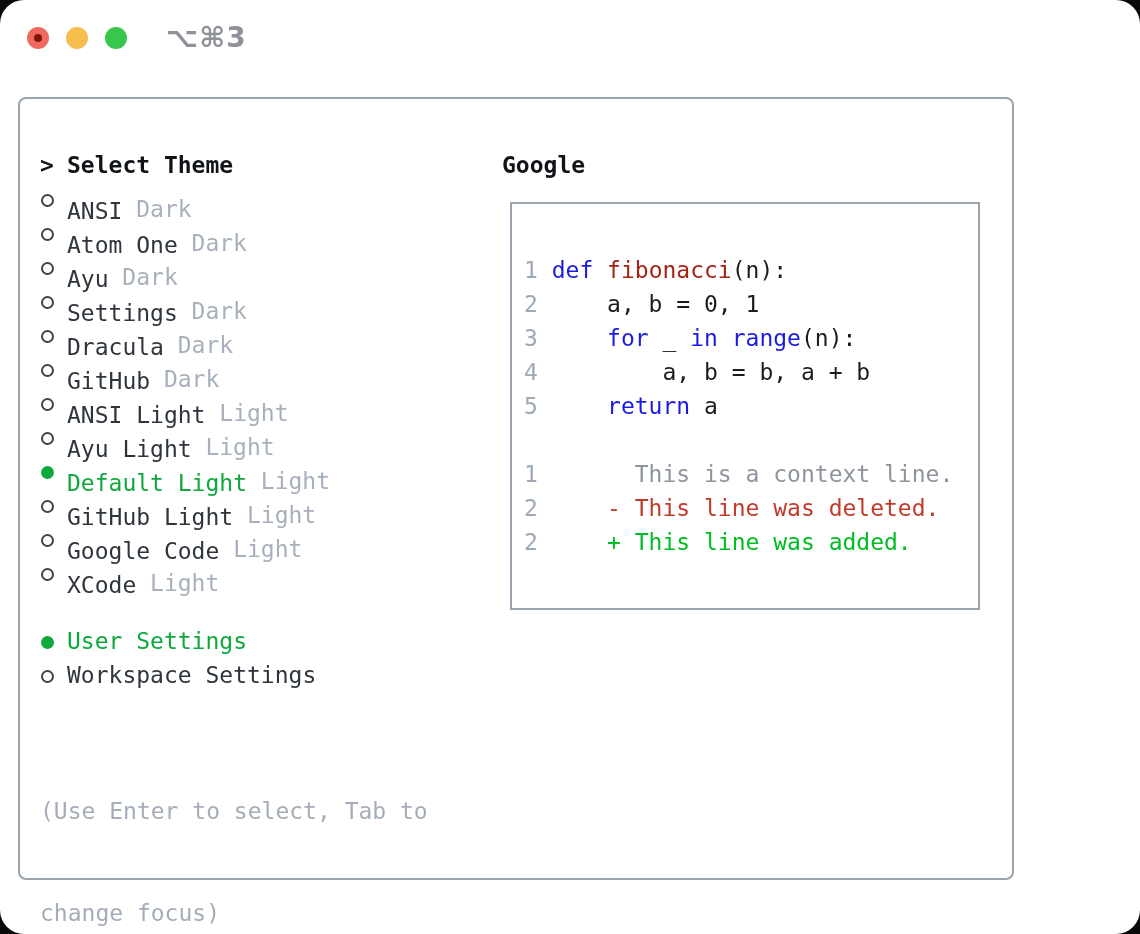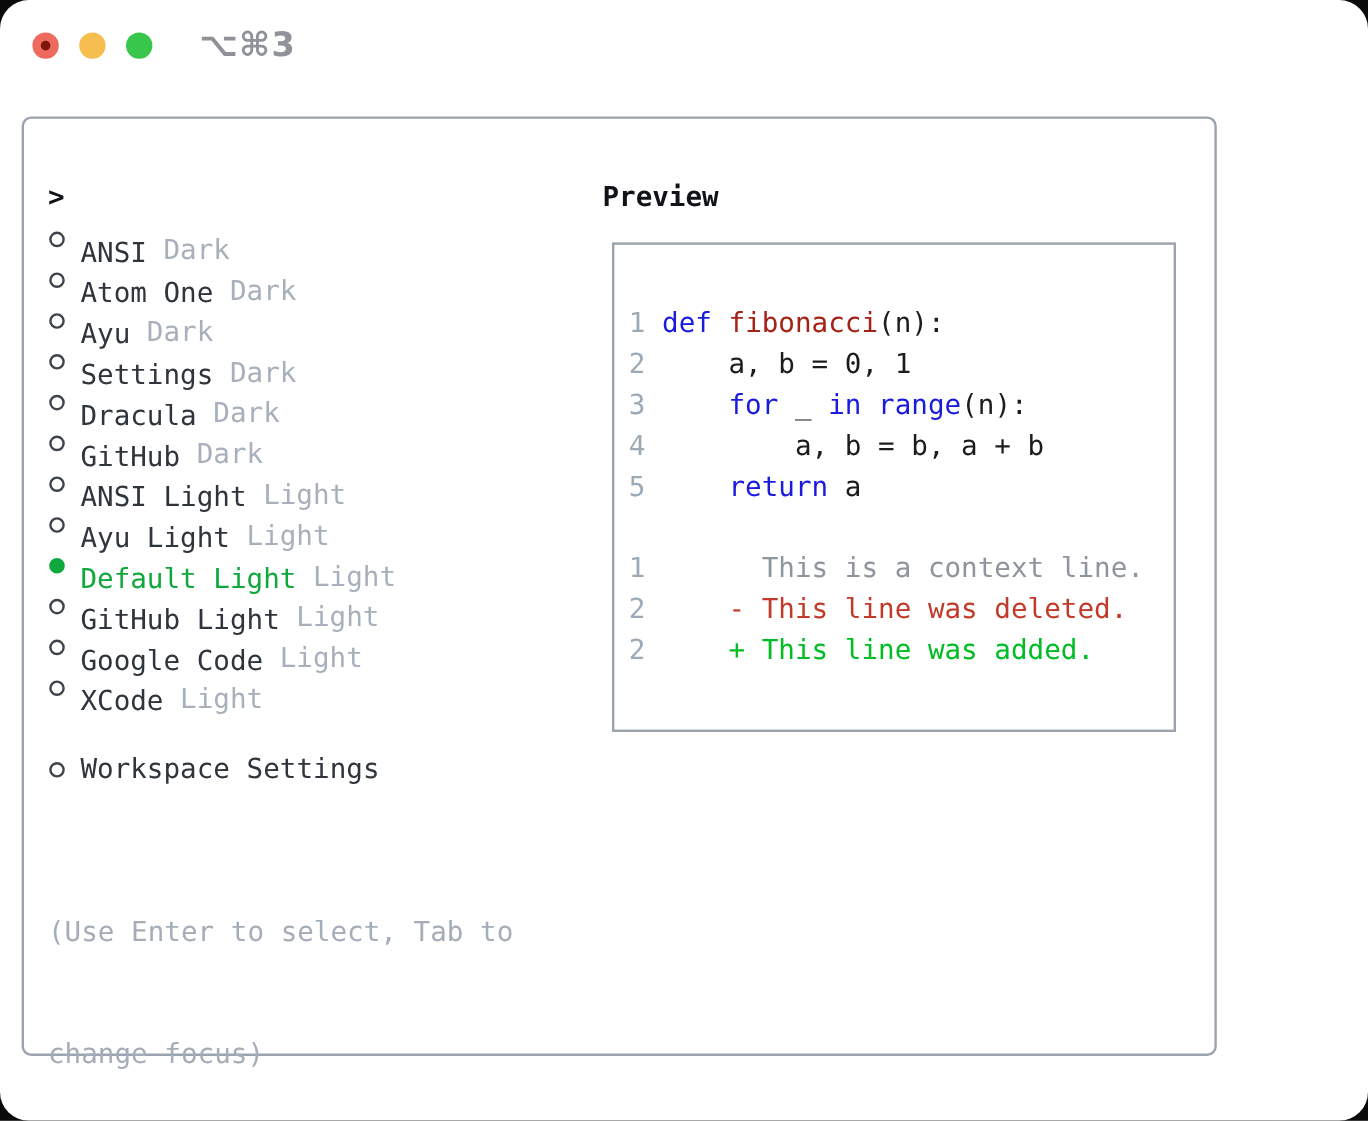--- a/index.html
+++ b/index.html
@@ -83,20 +83,21 @@
     <span class="traffic yellow"></span>
     <span class="traffic green"></span>
     <span class="shortcut">⌥⌘3</span>
   </div>
 
   <div class="main-box">
 
     <div class="left-col">
       <div class="row">
         <span class="marker prompt">&gt;</span>
+        <span class="header-label">Select Theme</span>
       </div>
 
       <div id="theme-list">
           <div class="row"><span class="marker"><span class="radio"></span></span><span class="theme-name">ANSI</span><span class="tag">Dark</span></div>
           <div class="row"><span class="marker"><span class="radio"></span></span><span class="theme-name">Atom One</span><span class="tag">Dark</span></div>
           <div class="row"><span class="marker"><span class="radio"></span></span><span class="theme-name">Ayu</span><span class="tag">Dark</span></div>
           <div class="row"><span class="marker"><span class="radio"></span></span><span class="theme-name">Settings</span><span class="tag">Dark</span></div>
           <div class="row"><span class="marker"><span class="radio"></span></span><span class="theme-name">Dracula</span><span class="tag">Dark</span></div>
           <div class="row"><span class="marker"><span class="radio"></span></span><span class="theme-name">GitHub</span><span class="tag">Dark</span></div>
           <div class="row"><span class="marker"><span class="radio"></span></span><span class="theme-name">ANSI Light</span><span class="tag">Light</span></div>
@@ -104,32 +105,33 @@
           <div class="row"><span class="marker"><span class="radio selected"></span></span><span class="theme-name selected">Default Light</span><span class="tag">Light</span></div>
           <div class="row"><span class="marker"><span class="radio"></span></span><span class="theme-name">GitHub Light</span><span class="tag">Light</span></div>
           <div class="row"><span class="marker"><span class="radio"></span></span><span class="theme-name">Google Code</span><span class="tag">Light</span></div>
           <div class="row"><span class="marker"><span class="radio"></span></span><span class="theme-name">XCode</span><span class="tag">Light</span></div>
         </div>
 
       <div class="spacer"></div>
 
 
       <div id="apply-list">
+          <div class="row"><span class="marker"><span class="radio selected"></span></span><span class="apply-name selected">User Settings</span></div>
           <div class="row"><span class="marker"><span class="radio"></span></span><span class="apply-name">Workspace Settings</span></div>
         </div>
 
       <div class="spacer"></div>
 
       <div class="hint">
         <div>(Use Enter to select, Tab to</div>
         <div>change focus)</div>
       </div>
     </div>
 
-    <div class="preview-header">Preview</div>
+    <div class="preview-header">Google</div>
 
     <div class="preview-box">
       <div id="code-block">
           <div class="cline"><span class="ln">1</span><span class="tok-keyword">def</span><span class="tok-plain"> </span><span class="tok-func">fibonacci</span><span class="tok-plain">(n):</span></div>
           <div class="cline"><span class="ln">2</span><span class="tok-plain">    a, b = 0, 1</span></div>
           <div class="cline"><span class="ln">3</span><span class="tok-plain">    </span><span class="tok-keyword">for</span><span class="tok-plain"> _ </span><span class="tok-keyword">in</span><span class="tok-plain"> </span><span class="tok-keyword">range</span><span class="tok-plain">(n):</span></div>
           <div class="cline"><span class="ln">4</span><span class="tok-plain">        a, b = b, a + b</span></div>
           <div class="cline"><span class="ln">5</span><span class="tok-plain">    </span><span class="tok-keyword">return</span><span class="tok-plain"> a</span></div>
         </div>
       <div class="spacer"></div>

